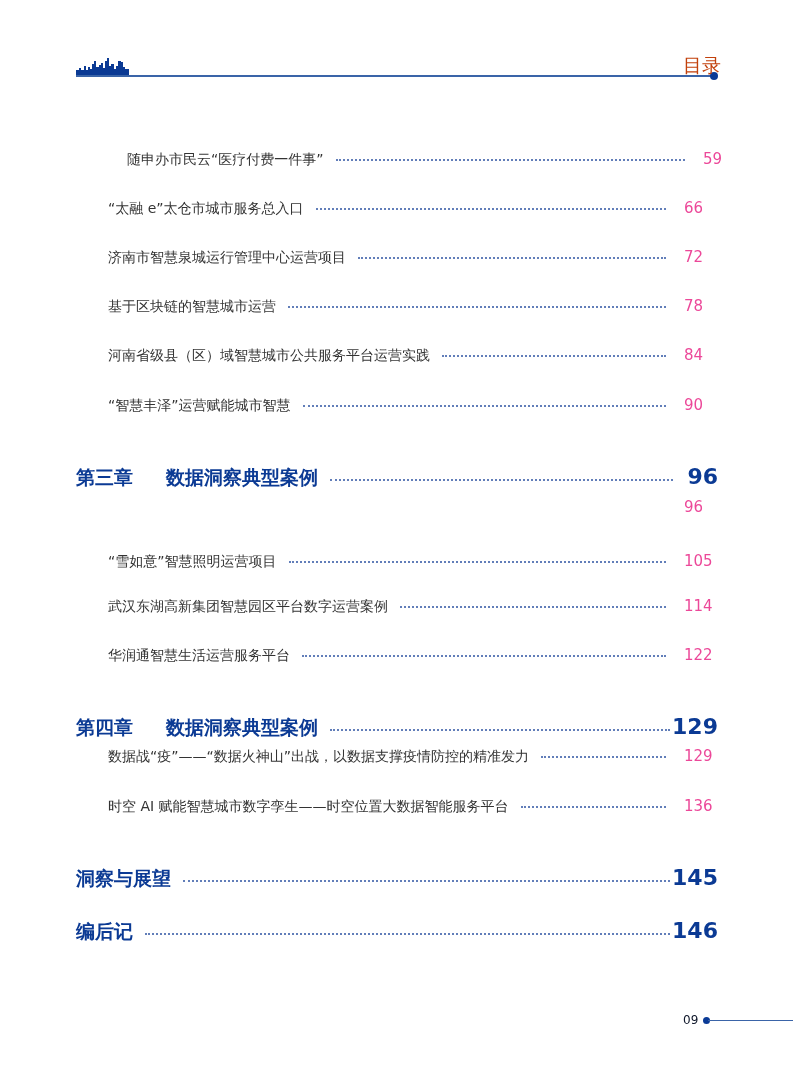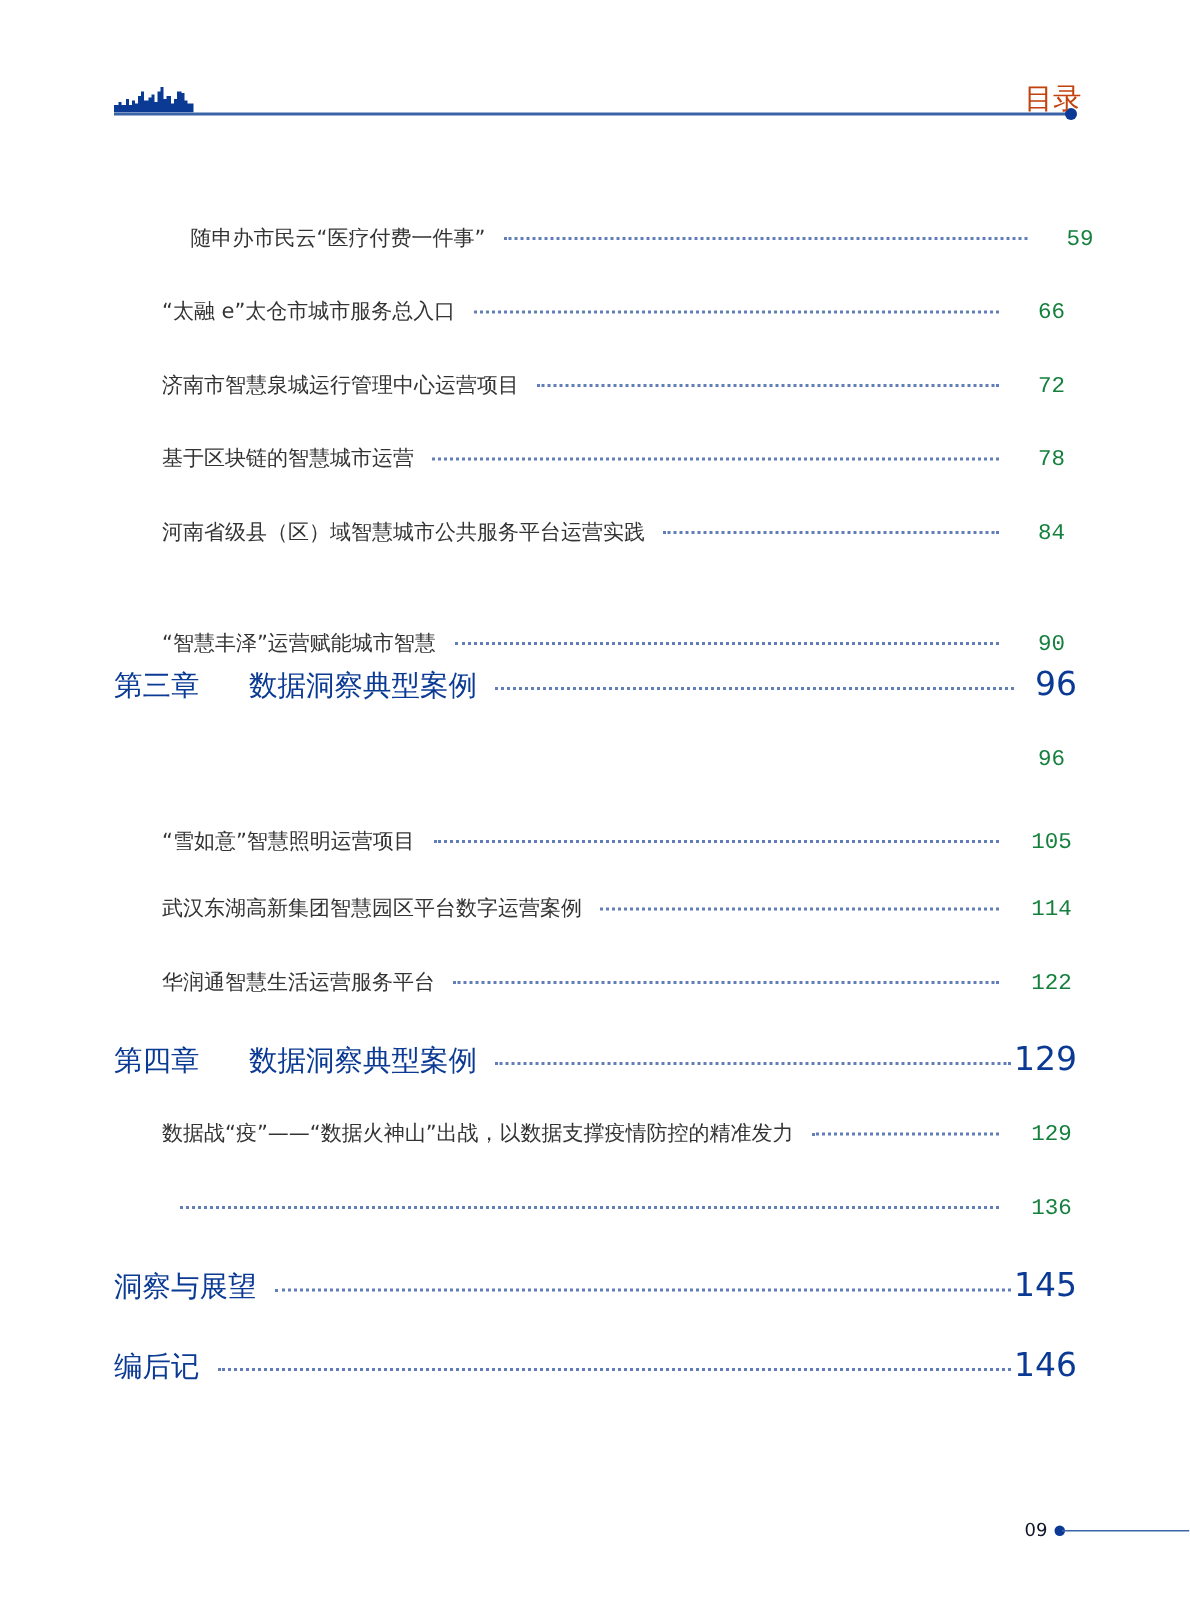--- a/index.html
+++ b/index.html
@@ -8,23 +8,23 @@
   .header-line { position: absolute; left: 76px; top: 75px; width: 640px; height: 2px; background: #3a64a8; }
   .header-dot { position: absolute; left: 710px; top: 72px; width: 8px; height: 8px; border-radius: 50%; background: #0a3a96; }
   .skyline { position: absolute; left: 76px; top: 55px; width: 74px; height: 20px; }
   .header-title { position: absolute; left: 683px; top: 53px; font-size: 19px; color: #c2410c; }
   .toc { position: absolute; left: 0; top: 0; width: 793px; }
   .row { position: absolute; display: flex; align-items: baseline; }
   .row .label { white-space: nowrap; }
   .row .leader { flex: 1; border-bottom: 2px dotted #3b5fa8; margin: 0 6px; height: 0; transform: translateY(-3px); opacity: 0.8; }
   .row .page { white-space: nowrap; }
   .sub { left: 108px; width: 610px; font-size: 14px; color: #333; }
-  .sub .page { width: 34px; text-align: center; color: #15803d; font-size: 15px; font-family: Liberation Mono, monospace; }
+  .sub .page { width: 34px; text-align: left; color: #ec4899; font-size: 15px; }
   .sub .leader { margin-right: 18px; margin-left: 12px; }
-  .chap { left: 76px; width: 642px; font-size: 19px; font-weight: normal; color: #0b3a94; }
+  .chap { left: 76px; width: 642px; font-size: 19px; font-weight: bold; color: #0b3a94; margin-top: 20px; }
   .chap .num { width: 90px; display: inline-block; }
   .chap .page { font-size: 22px; }
   .chap .leader { margin-left: 12px; margin-right: 14px; }
   .chap.tight .leader { margin-right: 2px; }
   .footer-num { position: absolute; left: 683px; top: 1013px; font-size: 12px; color: #0f172a; }
   .footer-dot { position: absolute; left: 703px; top: 1017px; width: 7px; height: 7px; border-radius: 50%; background: #0a3a96; }
   .footer-line { position: absolute; left: 708px; top: 1020px; width: 85px; height: 1px; background: #3a64a8; }
 </style>
 </head>
 <body>
@@ -55,21 +55,21 @@
     <div class="row sub" style="top: 297px;">
       <span class="label">基于区块链的智慧城市运营</span>
       <span class="leader"></span>
       <span class="page">78</span>
     </div>
     <div class="row sub" style="top: 346px;">
       <span class="label">河南省级县（区）域智慧城市公共服务平台运营实践</span>
       <span class="leader"></span>
       <span class="page">84</span>
     </div>
-    <div class="row sub" style="top: 396px; margin-top: 24px;">
+    <div class="row sub" style="top: 396px;">
       <span class="label">“智慧丰泽”运营赋能城市智慧</span>
       <span class="leader"></span>
       <span class="page">90</span>
     </div>
     <div class="row chap" style="top: 444px;">
       <span class="num">第三章</span>
       <span class="label">数据洞察典型案例</span>
       <span class="leader"></span>
       <span class="page">96</span>
     </div>
@@ -97,20 +97,21 @@
       <span class="label">数据洞察典型案例</span>
       <span class="leader"></span>
       <span class="page">129</span>
     </div>
     <div class="row sub" style="top: 747px;">
       <span class="label">数据战“疫”——“数据火神山”出战，以数据支撑疫情防控的精准发力</span>
       <span class="leader"></span>
       <span class="page">129</span>
     </div>
     <div class="row sub" style="top: 797px;">
+      <span class="label">时空 AI 赋能智慧城市数字孪生——时空位置大数据智能服务平台</span>
       <span class="leader"></span>
       <span class="page">136</span>
     </div>
     <div class="row chap tight" style="top: 845px;">
       <span class="label">洞察与展望</span>
       <span class="leader"></span>
       <span class="page">145</span>
     </div>
     <div class="row chap tight" style="top: 898px;">
       <span class="label">编后记</span>

